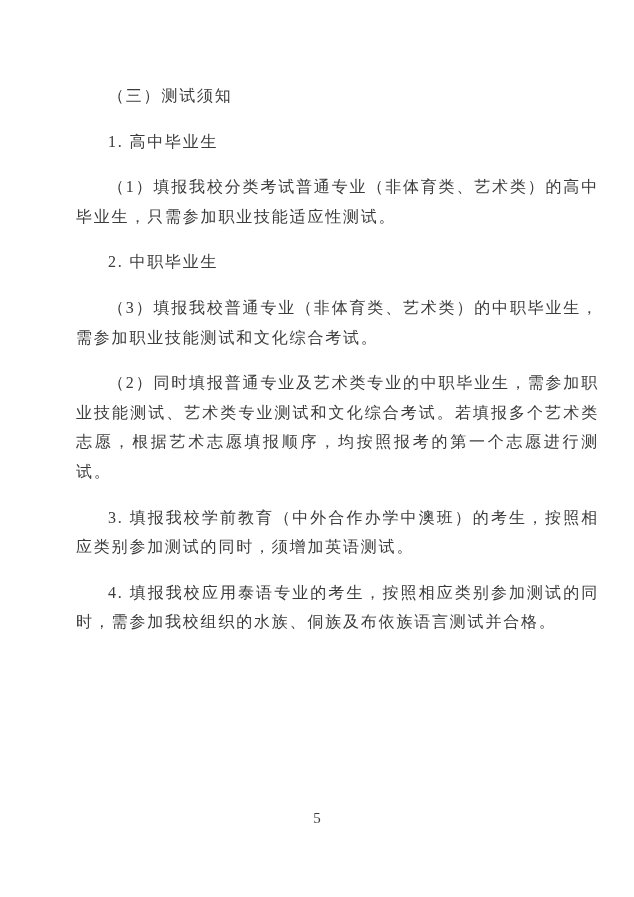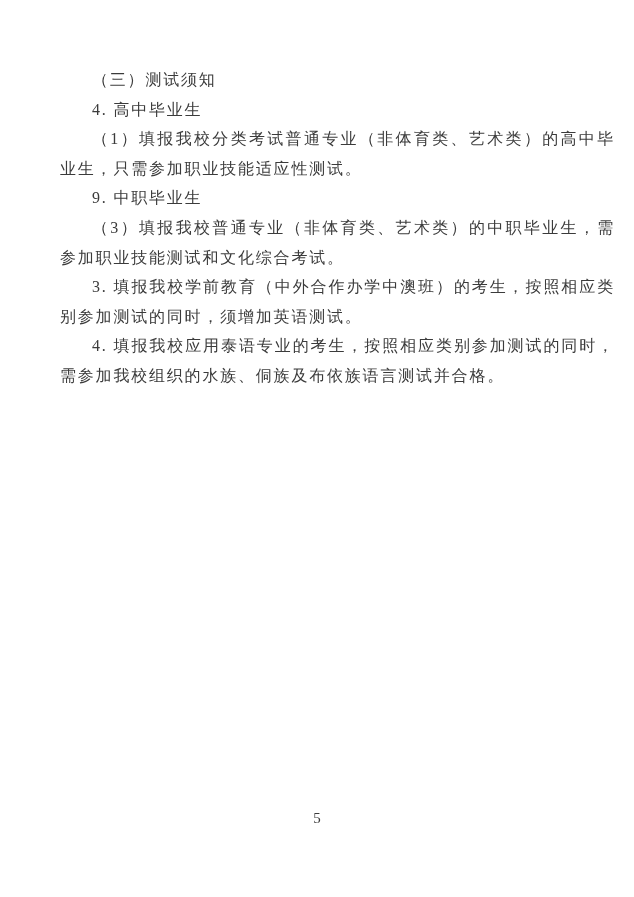--- a/index.html
+++ b/index.html
@@ -25,21 +25,21 @@
     top: 65px;
     width: 555px;
     color: #3b3b3b;
     font-size: 16px;
     line-height: 29.6px;
     letter-spacing: 1.8px;
     text-align: justify;
     text-align-last: left;
   }
   .para {
-    margin: 0;
+    margin: 16px;
     padding: 0;
     text-indent: 32px;
   }
   .page-number {
     position: absolute;
     top: 810px;
     left: 0;
     width: 634px;
     text-align: center;
     color: #3b3b3b;
@@ -47,22 +47,23 @@
     letter-spacing: 0;
   }
 </style>
 </head>
 <body>
 
 <div class="page">
   <div class="content">
     <p class="para">（三）测试须知</p>
     <div>
-        <p class="para">4. 高中毕业生</p>
+        <p class="para">1. 高中毕业生</p>
         <p class="para">（1）填报我校分类考试普通专业（非体育类、艺术类）的高中毕业生，只需参加职业技能适应性测试。</p>
-        <p class="para">9. 中职毕业生</p>
+        <p class="para">2. 中职毕业生</p>
         <p class="para">（3）填报我校普通专业（非体育类、艺术类）的中职毕业生，需参加职业技能测试和文化综合考试。</p>
+        <p class="para">（2）同时填报普通专业及艺术类专业的中职毕业生，需参加职业技能测试、艺术类专业测试和文化综合考试。若填报多个艺术类志愿，根据艺术志愿填报顺序，均按照报考的第一个志愿进行测试。</p>
         <p class="para">3. 填报我校学前教育（中外合作办学中澳班）的考生，按照相应类别参加测试的同时，须增加英语测试。</p>
         <p class="para">4. 填报我校应用泰语专业的考生，按照相应类别参加测试的同时，需参加我校组织的水族、侗族及布依族语言测试并合格。</p>
       </div>
   </div>
   <div class="page-number">5</div>
 </div>
 
 </body></html>

